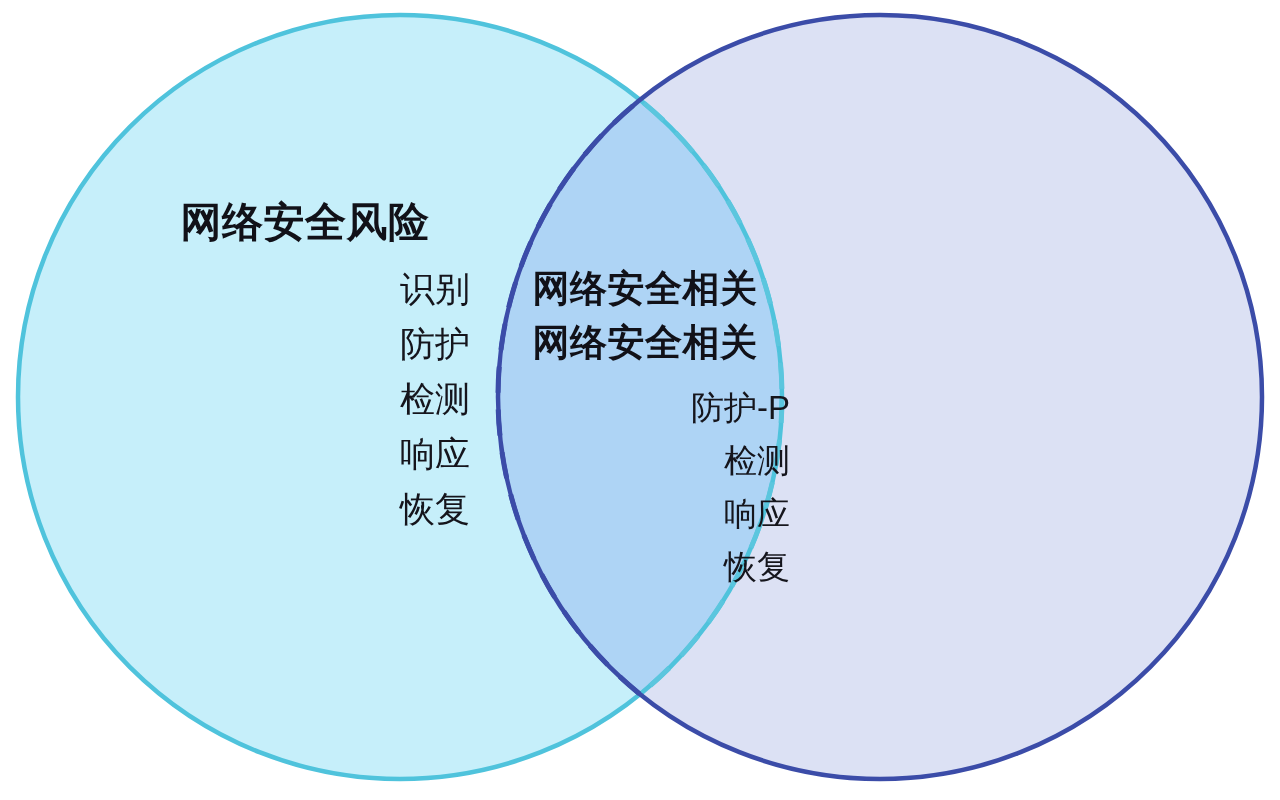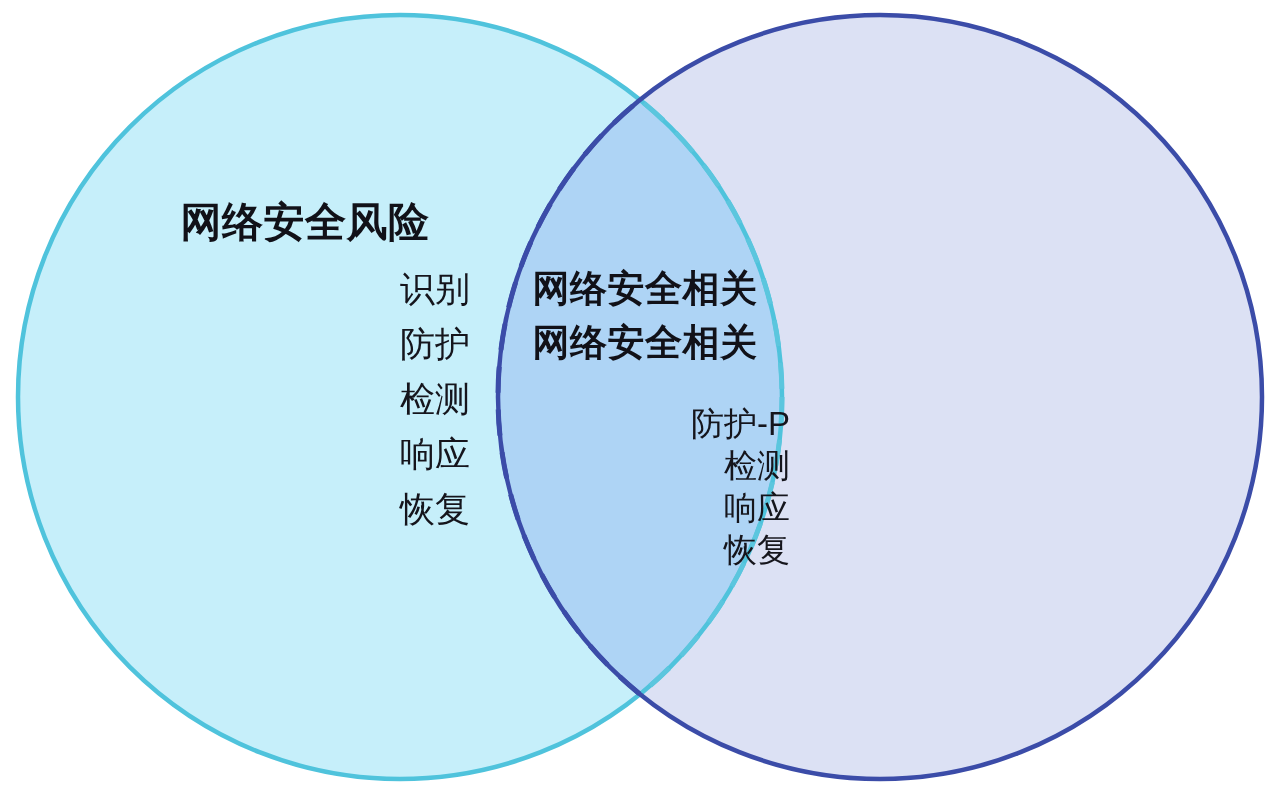--- a/index.html
+++ b/index.html
@@ -91,22 +91,22 @@
   #region-center .region-title {
     font-size: 37px;
     line-height: 54px;
     font-weight: bold;
   }
   #region-center .region-title-line {
     display: block;
     white-space: nowrap;
   }
   #region-center .region-items {
-    margin-top: 36px;
-    gap: 6px;
+    margin-top: 20px;
+    gap: 17px;
   }
   #region-center .region-item {
     font-size: 33px;
     line-height: 36px;
   }
 
   
   #region-right {
     left: 845px;
     top: 196px;

